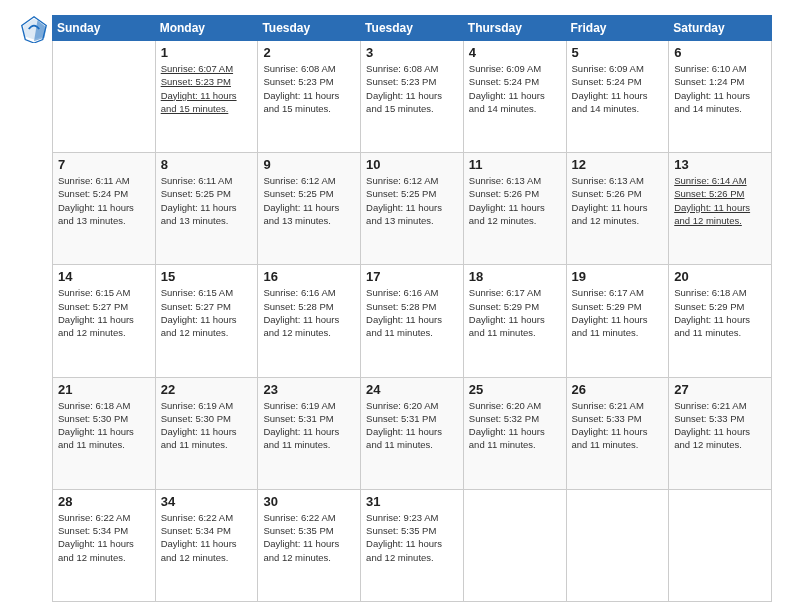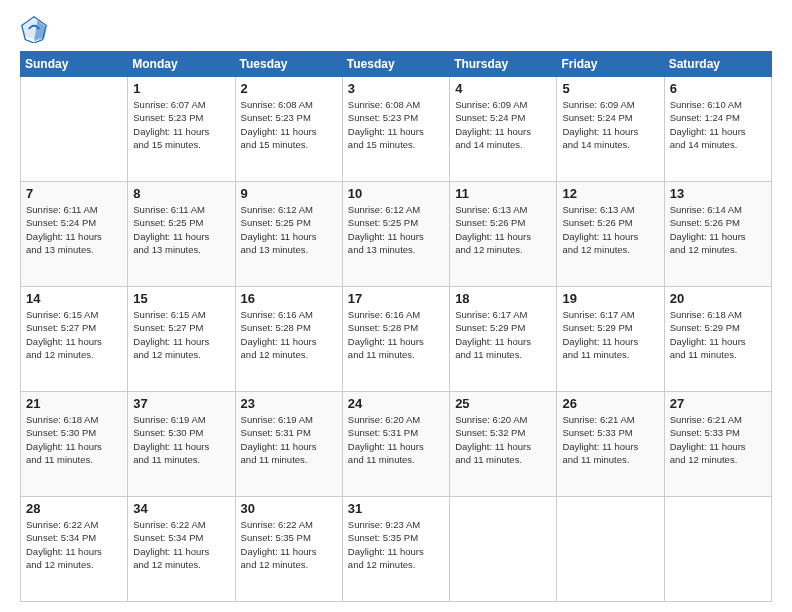--- a/index.html
+++ b/index.html
@@ -8,21 +8,21 @@
       height: 612px;
       font-family: Arial, sans-serif;
       background: #fff;
       overflow: hidden;
     }
     .page {
       width: 792px;
       height: 612px;
       padding: 15px 20px 10px 20px;
       display: flex;
-      flex-direction: column;
+      flex-direction: row;
     }
     .header {
       display: flex;
       justify-content: space-between;
       align-items: flex-start;
       margin-bottom: 8px;
     }
     .logo {
       display: flex;
       align-items: center;
@@ -129,21 +129,21 @@
           <th>Thursday</th>
           <th>Friday</th>
           <th>Saturday</th>
         </tr>
     </thead>
     <tbody id="calendar-body">
     <tr>
           <td class="empty-cell"></td>
           <td>
             <span class="day-num">1</span>
-            <div class="day-info" style="white-space: pre-line;">Sunrise: 6:07 AM
+            <div class="day-info" style="white-space: pre-line; text-decoration: underline;">Sunrise: 6:07 AM
 Sunset: 5:23 PM
 Daylight: 11 hours
 and 15 minutes.</div>
           </td>
           <td>
             <span class="day-num">2</span>
             <div class="day-info" style="white-space: pre-line;">Sunrise: 6:08 AM
 Sunset: 5:23 PM
 Daylight: 11 hours
 and 15 minutes.</div>
@@ -215,21 +215,21 @@
           </td>
           <td>
             <span class="day-num">12</span>
             <div class="day-info" style="white-space: pre-line;">Sunrise: 6:13 AM
 Sunset: 5:26 PM
 Daylight: 11 hours
 and 12 minutes.</div>
           </td>
           <td>
             <span class="day-num">13</span>
-            <div class="day-info" style="white-space: pre-line;">Sunrise: 6:14 AM
+            <div class="day-info" style="white-space: pre-line; text-decoration: underline;">Sunrise: 6:14 AM
 Sunset: 5:26 PM
 Daylight: 11 hours
 and 12 minutes.</div>
           </td>
         </tr>
         <tr>
           <td>
             <span class="day-num">14</span>
             <div class="day-info" style="white-space: pre-line;">Sunrise: 6:15 AM
 Sunset: 5:27 PM
@@ -281,21 +281,21 @@
         </tr>
         <tr>
           <td>
             <span class="day-num">21</span>
             <div class="day-info" style="white-space: pre-line;">Sunrise: 6:18 AM
 Sunset: 5:30 PM
 Daylight: 11 hours
 and 11 minutes.</div>
           </td>
           <td>
-            <span class="day-num">37</span>
+            <span class="day-num">22</span>
             <div class="day-info" style="white-space: pre-line;">Sunrise: 6:19 AM
 Sunset: 5:30 PM
 Daylight: 11 hours
 and 11 minutes.</div>
           </td>
           <td>
             <span class="day-num">23</span>
             <div class="day-info" style="white-space: pre-line;">Sunrise: 6:19 AM
 Sunset: 5:31 PM
 Daylight: 11 hours

